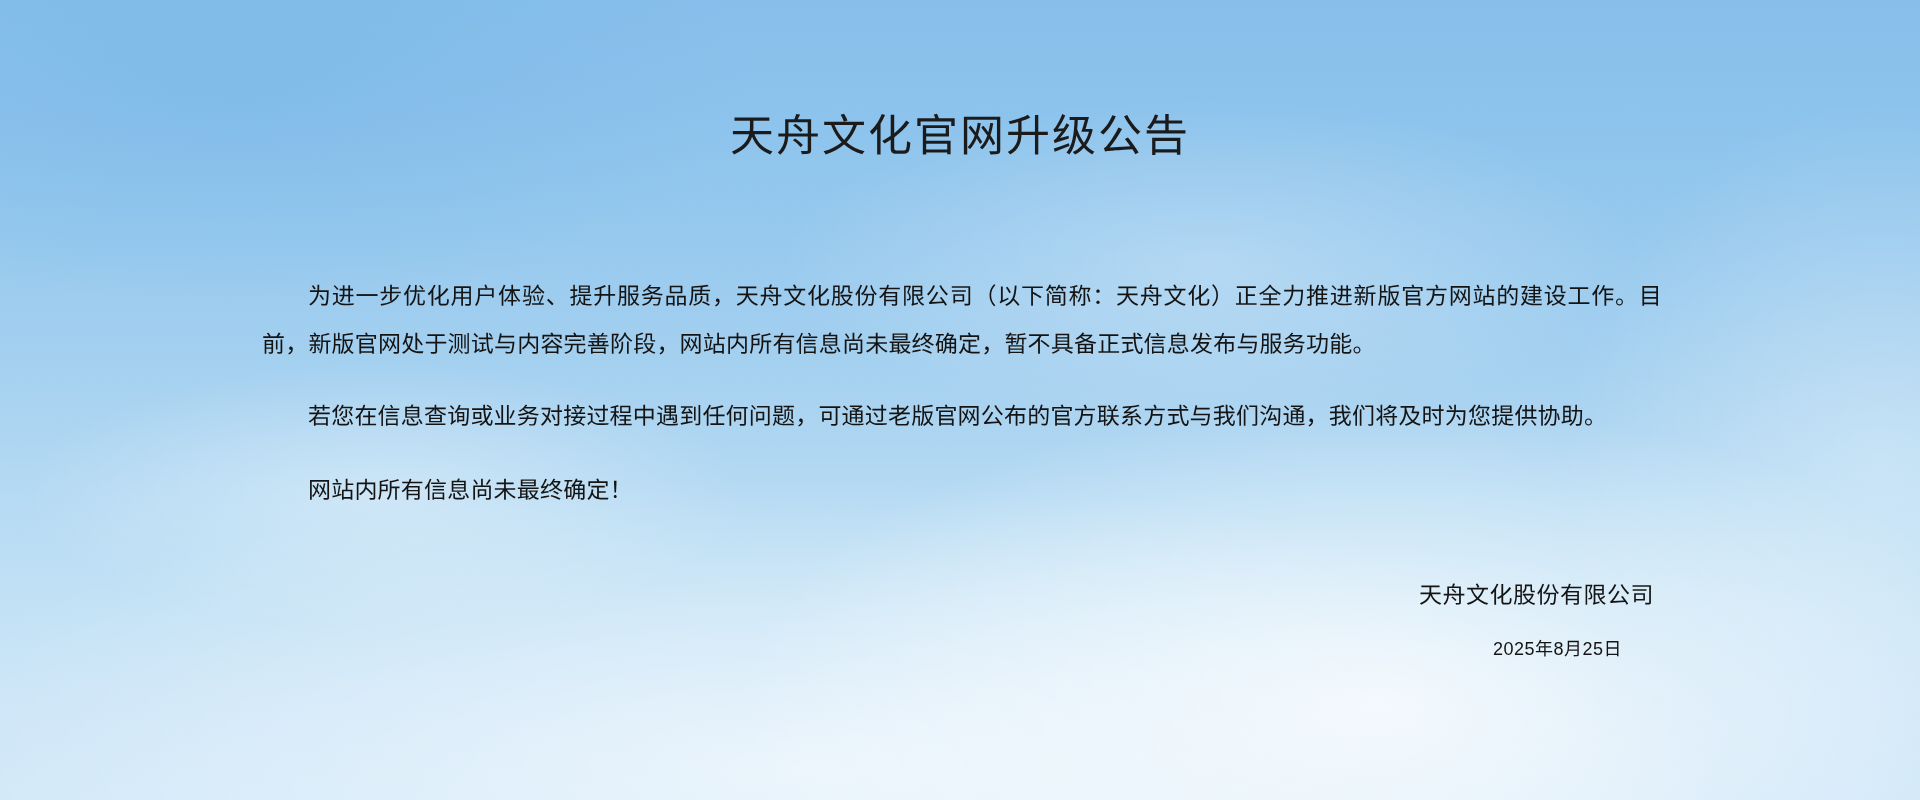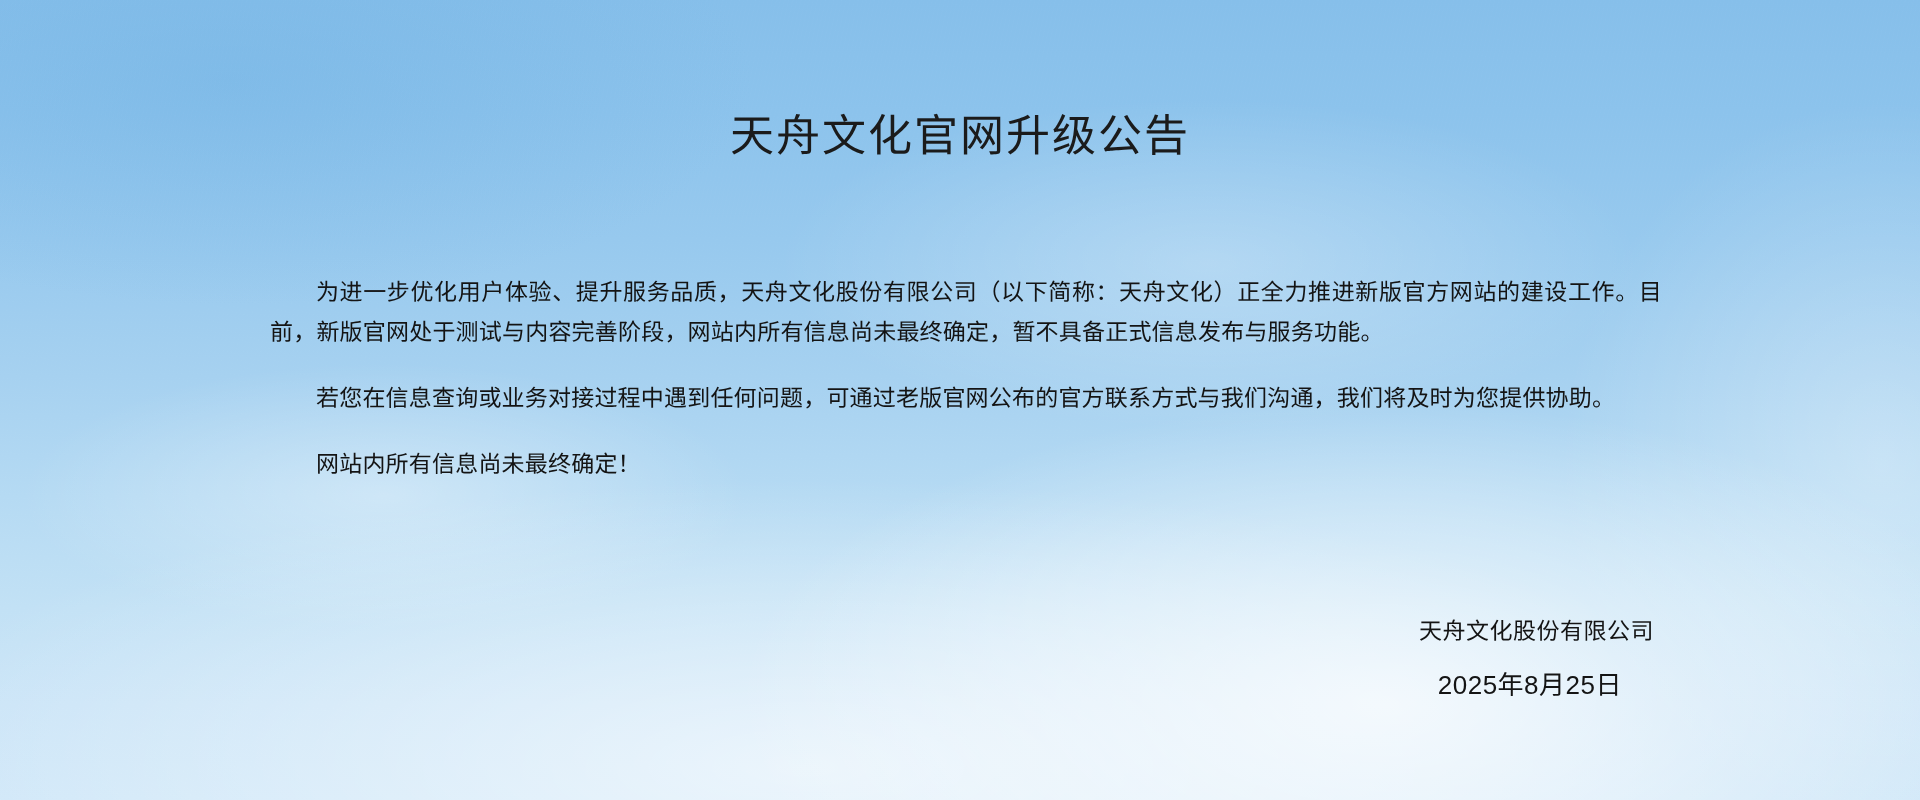--- a/index.html
+++ b/index.html
@@ -94,53 +94,53 @@
 
   #notice-body {
     position:absolute;
     top:272px;
     left:262px;
     width:1400px;
   }
 
   .para {
     font-size:23px;
-    line-height:40px;
+    line-height:48px;
     color:#141414;
     text-align:justify;
     text-justify:inter-ideograph;
     text-indent:2em;
     margin-bottom:26px;
     letter-spacing:0.2px;
-    margin-left:8px;
   }
   .para:last-child { margin-bottom:0; }
 
   .para.short {
     text-align:left;
+    font-family:Liberation Mono, monospace;
   }
 
   #signature {
     position:absolute;
-    top:614px;
+    top:578px;
     left:262px;
     width:1400px;
     text-align:right;
   }
 
   #sign-company {
     font-size:23px;
     line-height:34px;
     color:#141414;
     letter-spacing:0.5px;
     padding-right:8px;
   }
 
   #sign-date {
-    font-size:26px;
+    font-size:18px;
     line-height:34px;
     color:#141414;
     margin-top:20px;
     letter-spacing:0.5px;
     padding-right:40px;
   }
 </style>
 </head>
 <body>
 

